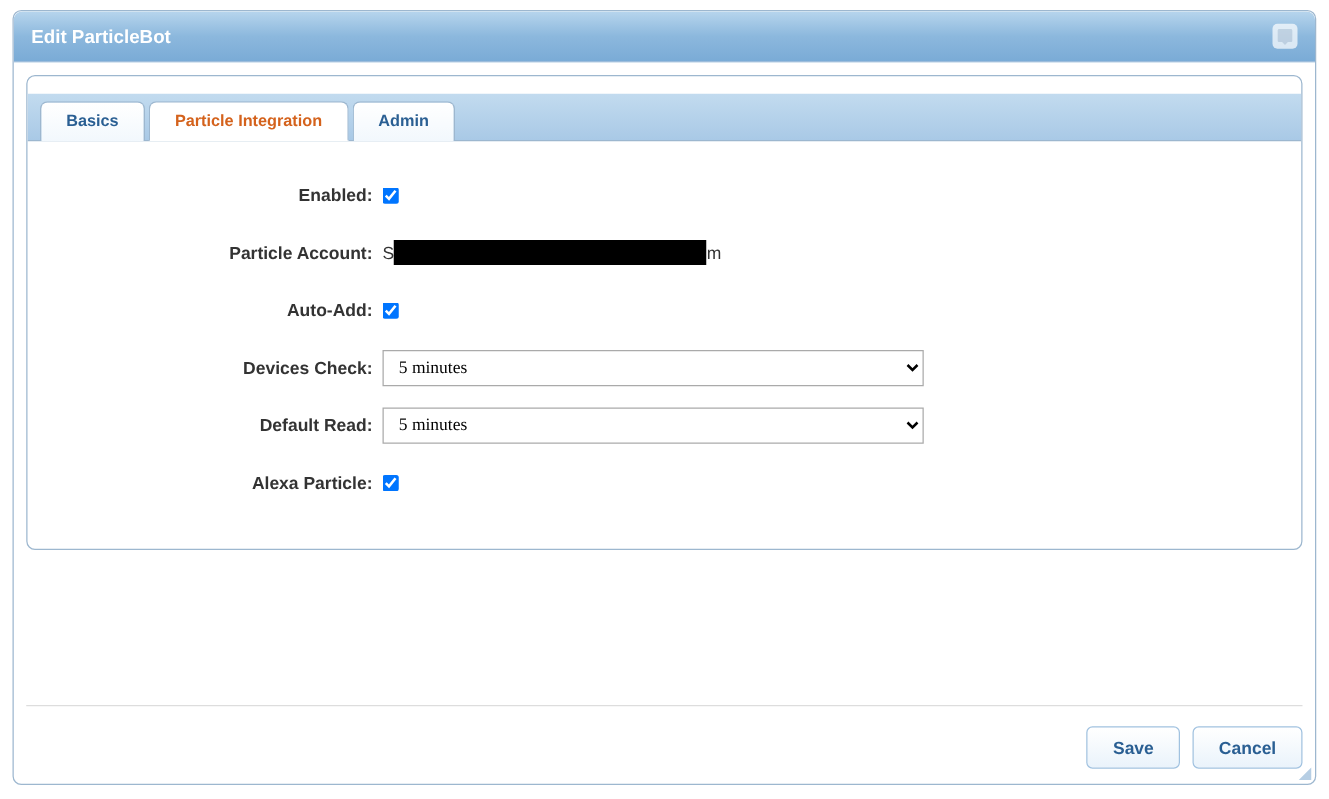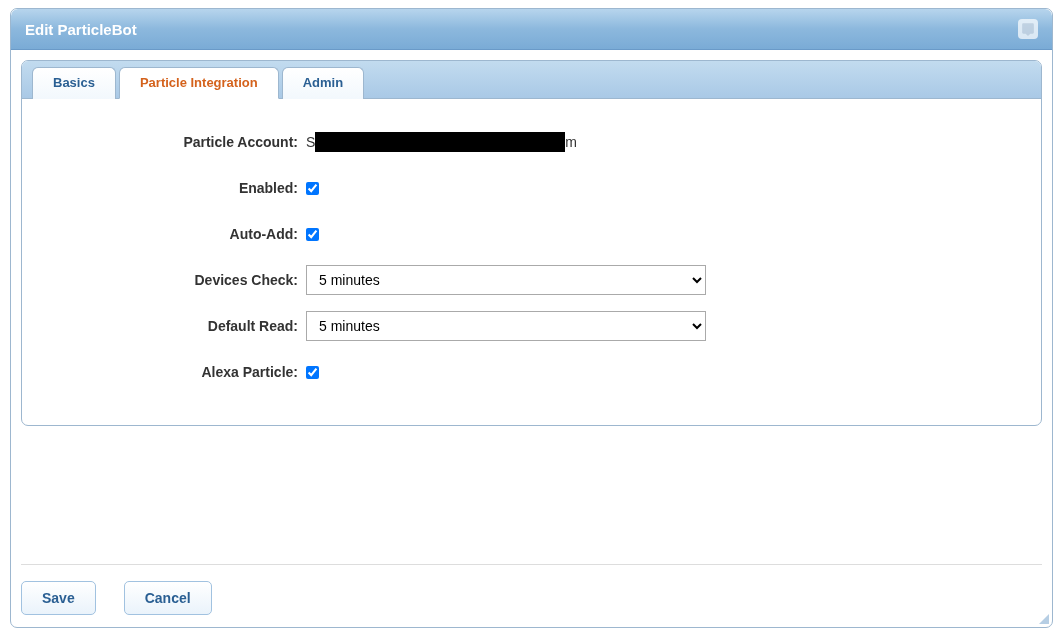--- a/index.html
+++ b/index.html
@@ -50,20 +50,21 @@
     border-radius: 7px;
     overflow: hidden;
     background: #fff;
   }
   .tab-bar {
     background: linear-gradient(to bottom, #c2dbef 0%, #a9c9e6 100%);
     border-bottom: 1px solid #9db7cf;
     display: flex;
     padding: 6px 10px 0 10px;
     gap: 3px;
+    margin-top: 14px;
   }
   .tab {
     background: linear-gradient(to bottom, #fff 0%, #f2f8fd 100%);
     border: 1px solid #9db7cf;
     border-bottom: none;
     border-top-left-radius: 6px;
     border-top-right-radius: 6px;
     padding: 7px 20px 8px;
     font-weight: bold;
     font-size: 13px;
@@ -102,36 +103,37 @@
     align-items:center;
     font-size: 14px;
   }
   .redacted-block {
     display:inline-block;
     background:#000;
     height:20px;
     vertical-align:middle;
   }
   select.ui-select {
-    width: 400px;
+    width: 433px;
     font-size: 14px;
     padding: 5px 8px;
     border: 1px solid #aaa;
     background:#fff;
-    font-family: Liberation Sans, sans-serif;
+    font-family: Liberation Serif, serif;
   }
   input[type=checkbox] { transform: scale(1.0); margin:0; }
 
   .footer {
     position:absolute;
     left:10px; right:10px; bottom:12px;
     border-top: 1px solid #ddd;
     padding-top: 16px;
     display:flex;
-    gap:28px;
+    justify-content:flex-end;
+    gap:10px;
   }
   .btn {
     border: 1px solid #a1c2e0;
     background: linear-gradient(to bottom,#fff,#eaf3fb);
     border-radius: 5px;
     color: #2a5f93;
     font-weight: bold;
     font-size: 14px;
     padding: 8px 20px;
     cursor: pointer;
@@ -163,32 +165,32 @@
     <div class="tab-panel">
       <div class="tab-bar">
         <div class="tab">Basics</div>
         <div class="tab selected">Particle Integration</div>
         <div class="tab">Admin</div>
       </div>
 
       <div class="form-area">
 
         <div class="form-row">
+          <div class="form-label">Enabled:</div>
+          <div class="form-value">
+            <input type="checkbox" checked="" style="">
+          </div>
+        </div>
+
+        <div class="form-row">
           <div class="form-label">Particle Account:</div>
           <div class="form-value">
             <span>S</span>
             <span class="redacted-block" style="width:250px"></span>
             <span>m</span>
-          </div>
-        </div>
-
-        <div class="form-row">
-          <div class="form-label">Enabled:</div>
-          <div class="form-value">
-            <input type="checkbox" checked="" style="">
           </div>
         </div>
 
         <div class="form-row">
           <div class="form-label">Auto-Add:</div>
           <div class="form-value">
             <input type="checkbox" checked="" style="">
           </div>
         </div>
 

